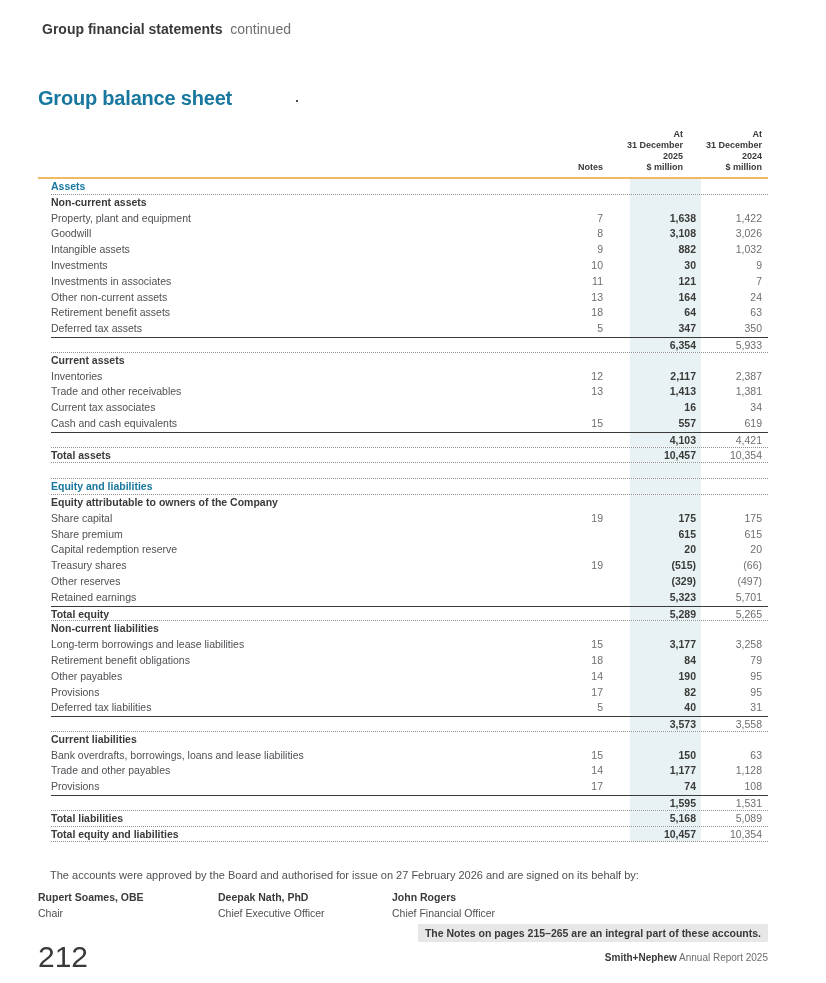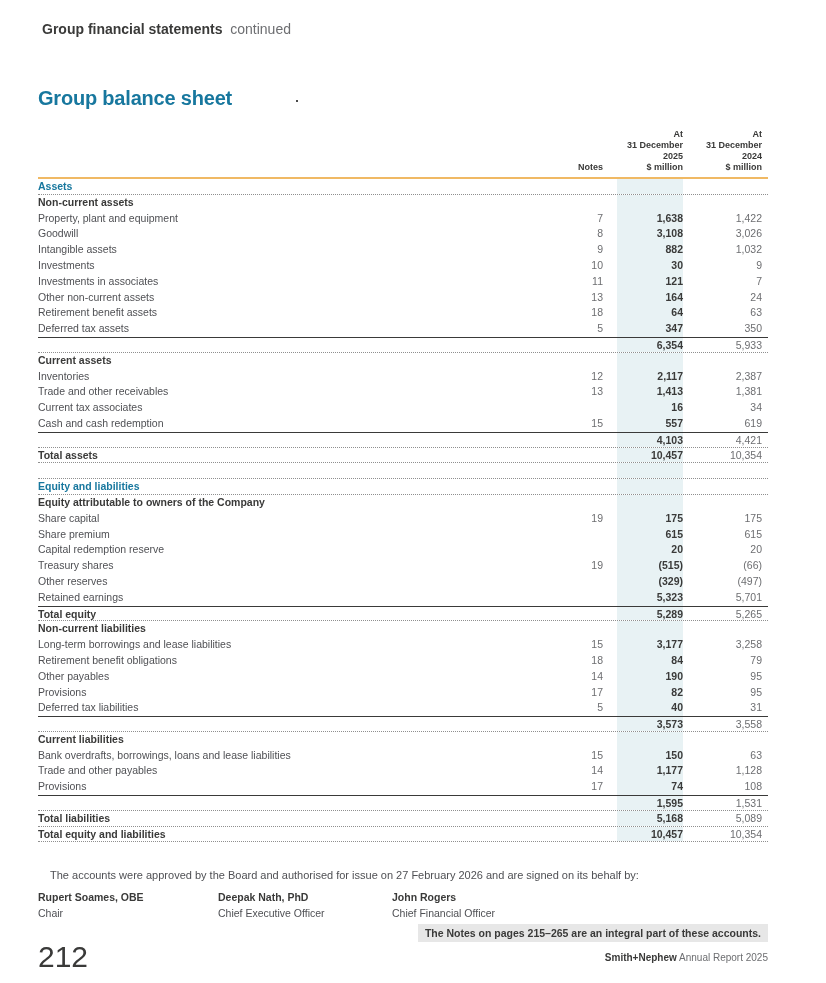--- a/index.html
+++ b/index.html
@@ -17,25 +17,25 @@
   .artifact { position:absolute; left:296px; top:100px; width:2px; height:2px; background:#4a4a4a; }
 
   
   .table-wrap { position:absolute; left:38px; top:128px; width:730px; }
   .thead { position:relative; height:49px; border-bottom:2px solid #f0b964; box-sizing:content-box; }
   .thead .h { position:absolute; bottom:4px; text-align:right; font-size:9px; font-weight:700; color:#3a3a39; line-height:11px; white-space:pre-line; }
   .h-notes { right:165px;padding-left:15px; }
   .h-2025  { right:85px; }
   .h-2024  { right:6px; }
 
-  .tbody { position:relative; }
+  .tbody { position:relative;margin-left:13px; }
   .trow { position:relative; height:15.8px; line-height:15.6px; font-size:10.5px; box-sizing:border-box; }
   .trow .lbl  { position:absolute; left:0; top:0; color:#4f5054; white-space:nowrap; }
   .trow .note { position:absolute; right:165px; top:0; color:#6d6e71; }
-  .trow .v25  { position:absolute; left:579px; top:0; bottom:0; width:66px; text-align:right;
+  .trow .v25  { position:absolute; left:579px; top:0; bottom:0; width:66px; padding-right:5px; text-align:right;
                 background:#e8f2f4; font-weight:700; color:#3a3a39; }
   .trow .v24  { position:absolute; right:6px; top:0; color:#6d6e71; }
 
   .trow.section .lbl   { color:#17779e; font-weight:700; }
   .trow.subheader .lbl { color:#3a3a39; font-weight:700; }
   .trow.total .lbl, .trow.total_solid .lbl { color:#3a3a39; font-weight:700; }
 
   .trow.section, .trow.subtotal, .trow.total, .trow.total_solid, .trow.spacer { border-bottom:1px dotted #8f8f8f; }
   .trow.subtotal, .trow.total_solid { border-top:1px solid #3a3a39; }
 
@@ -155,21 +155,21 @@
           <div class="note">13</div>
           <div class="v25">1,413</div>
           <div class="v24">1,381</div>
         </div>
         <div class="trow data">
           <div class="lbl">Current tax associates</div>
           <div class="v25">16</div>
           <div class="v24">34</div>
         </div>
         <div class="trow data">
-          <div class="lbl">Cash and cash redemption</div>
+          <div class="lbl">Cash and cash equivalents</div>
           <div class="note">15</div>
           <div class="v25">557</div>
           <div class="v24">619</div>
         </div>
         <div class="trow subtotal">
           <div class="v25">4,103</div>
           <div class="v24">4,421</div>
         </div>
         <div class="trow total">
           <div class="lbl">Total assets</div>

